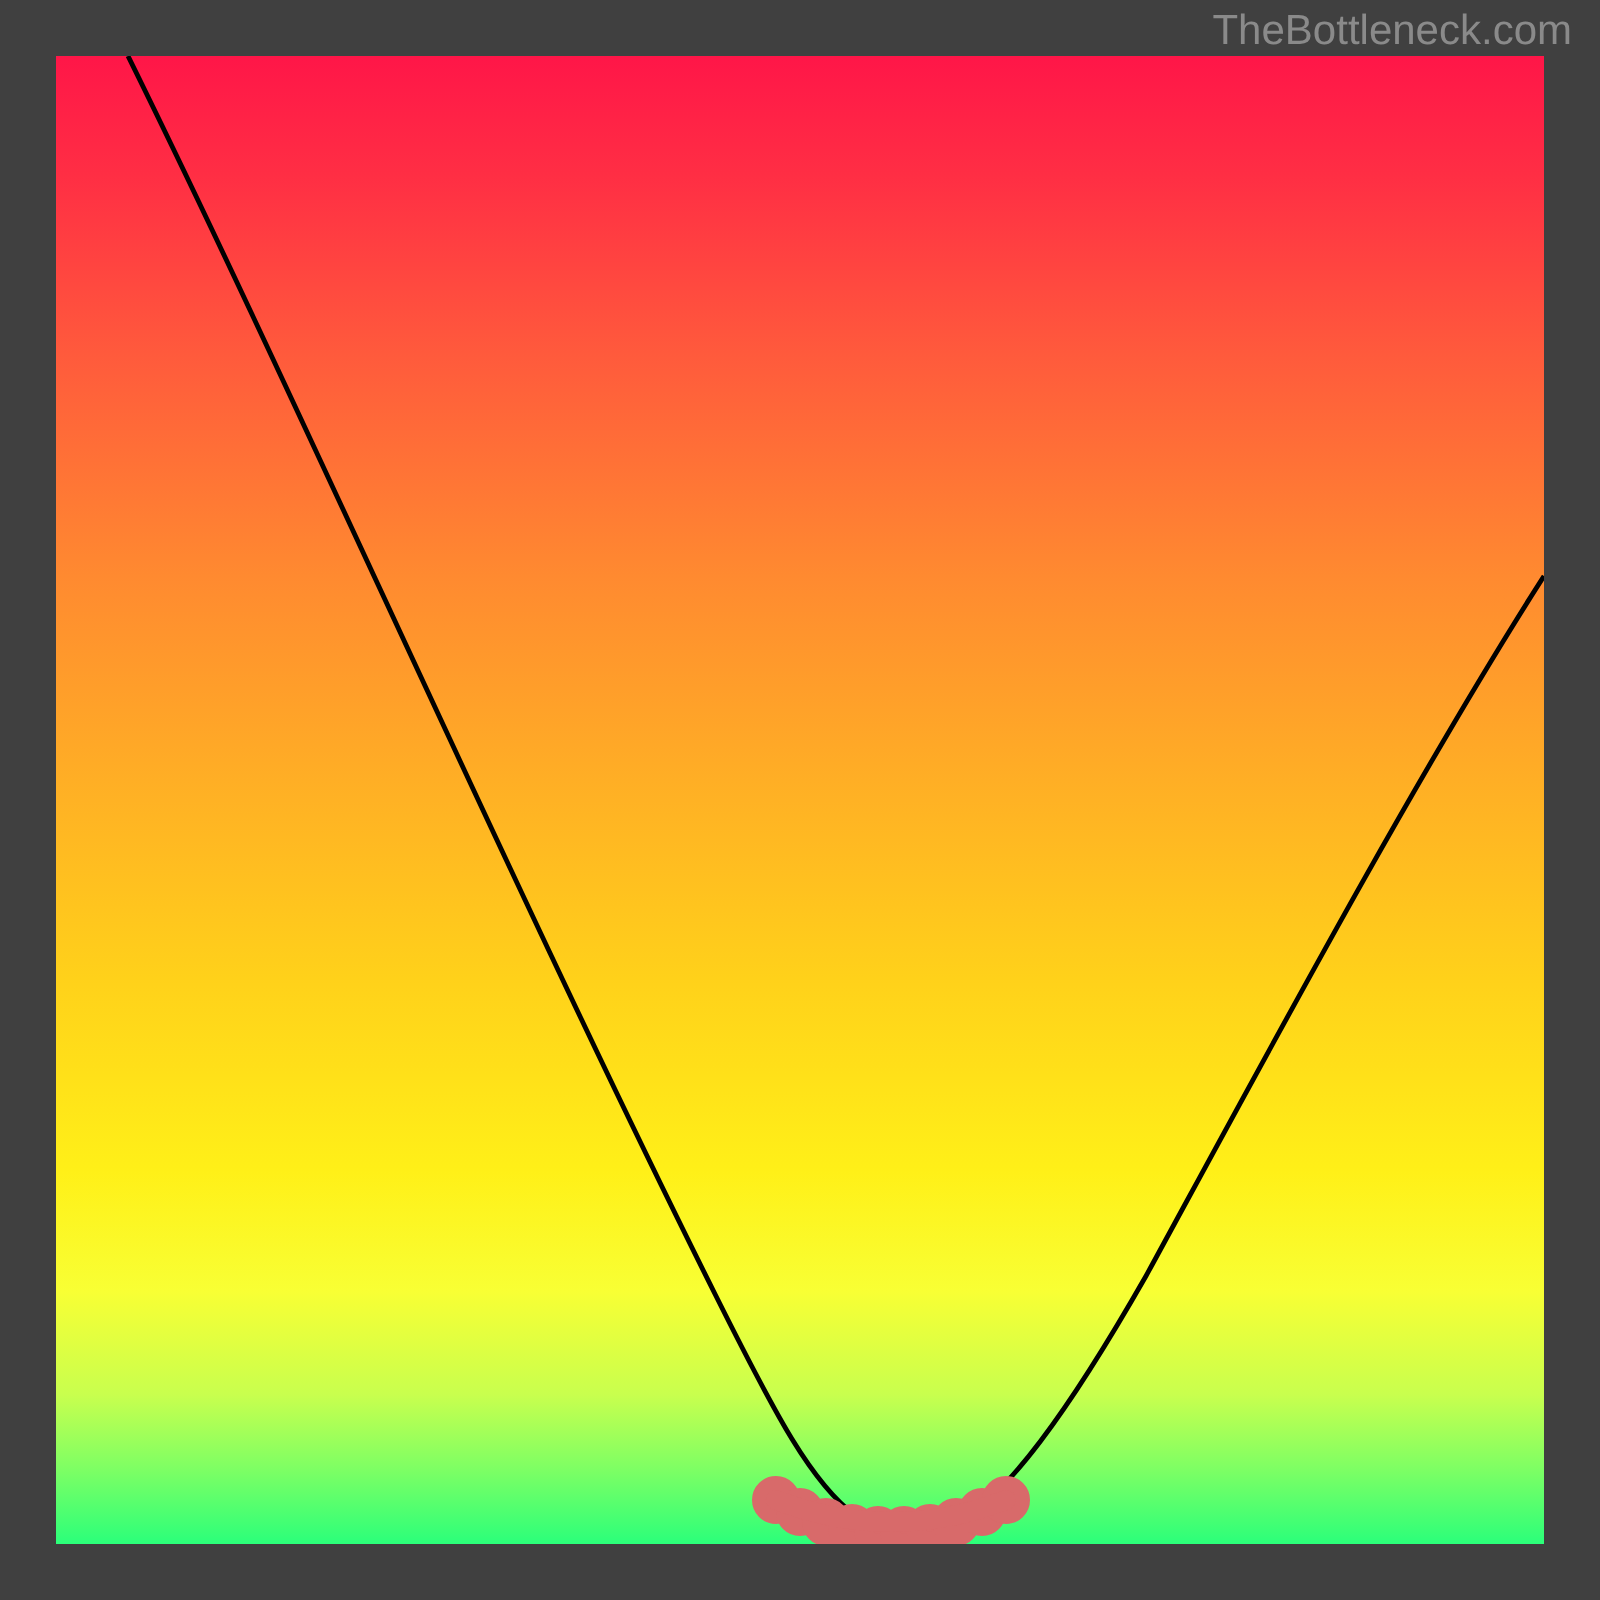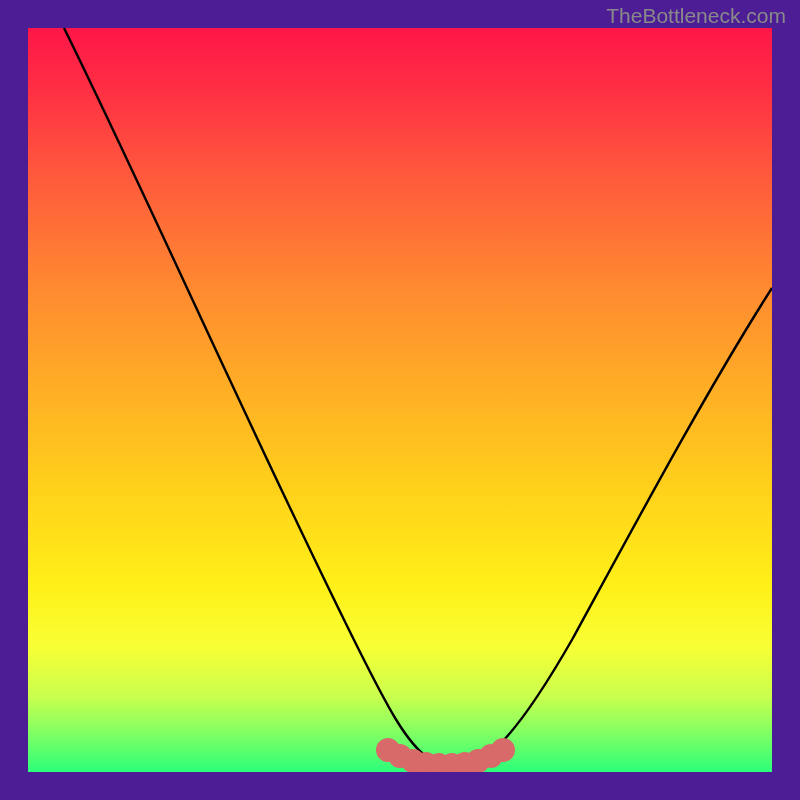--- a/index.html
+++ b/index.html
@@ -9,21 +9,21 @@
     background: #000;
     position: relative;
     font-family: Arial, sans-serif;
   }
   .frame {
     position: absolute;
     top: 0;
     left: 0;
     width: 800px;
     height: 800px;
-    background: #4c1d95;
+    background: #404040;
   }
   .plot-area {
     position: absolute;
     top: 28px;
     left: 28px;
     width: 744px;
     height: 744px;
     overflow: hidden;
     background: linear-gradient(to bottom,
       #ff1648 0%,

